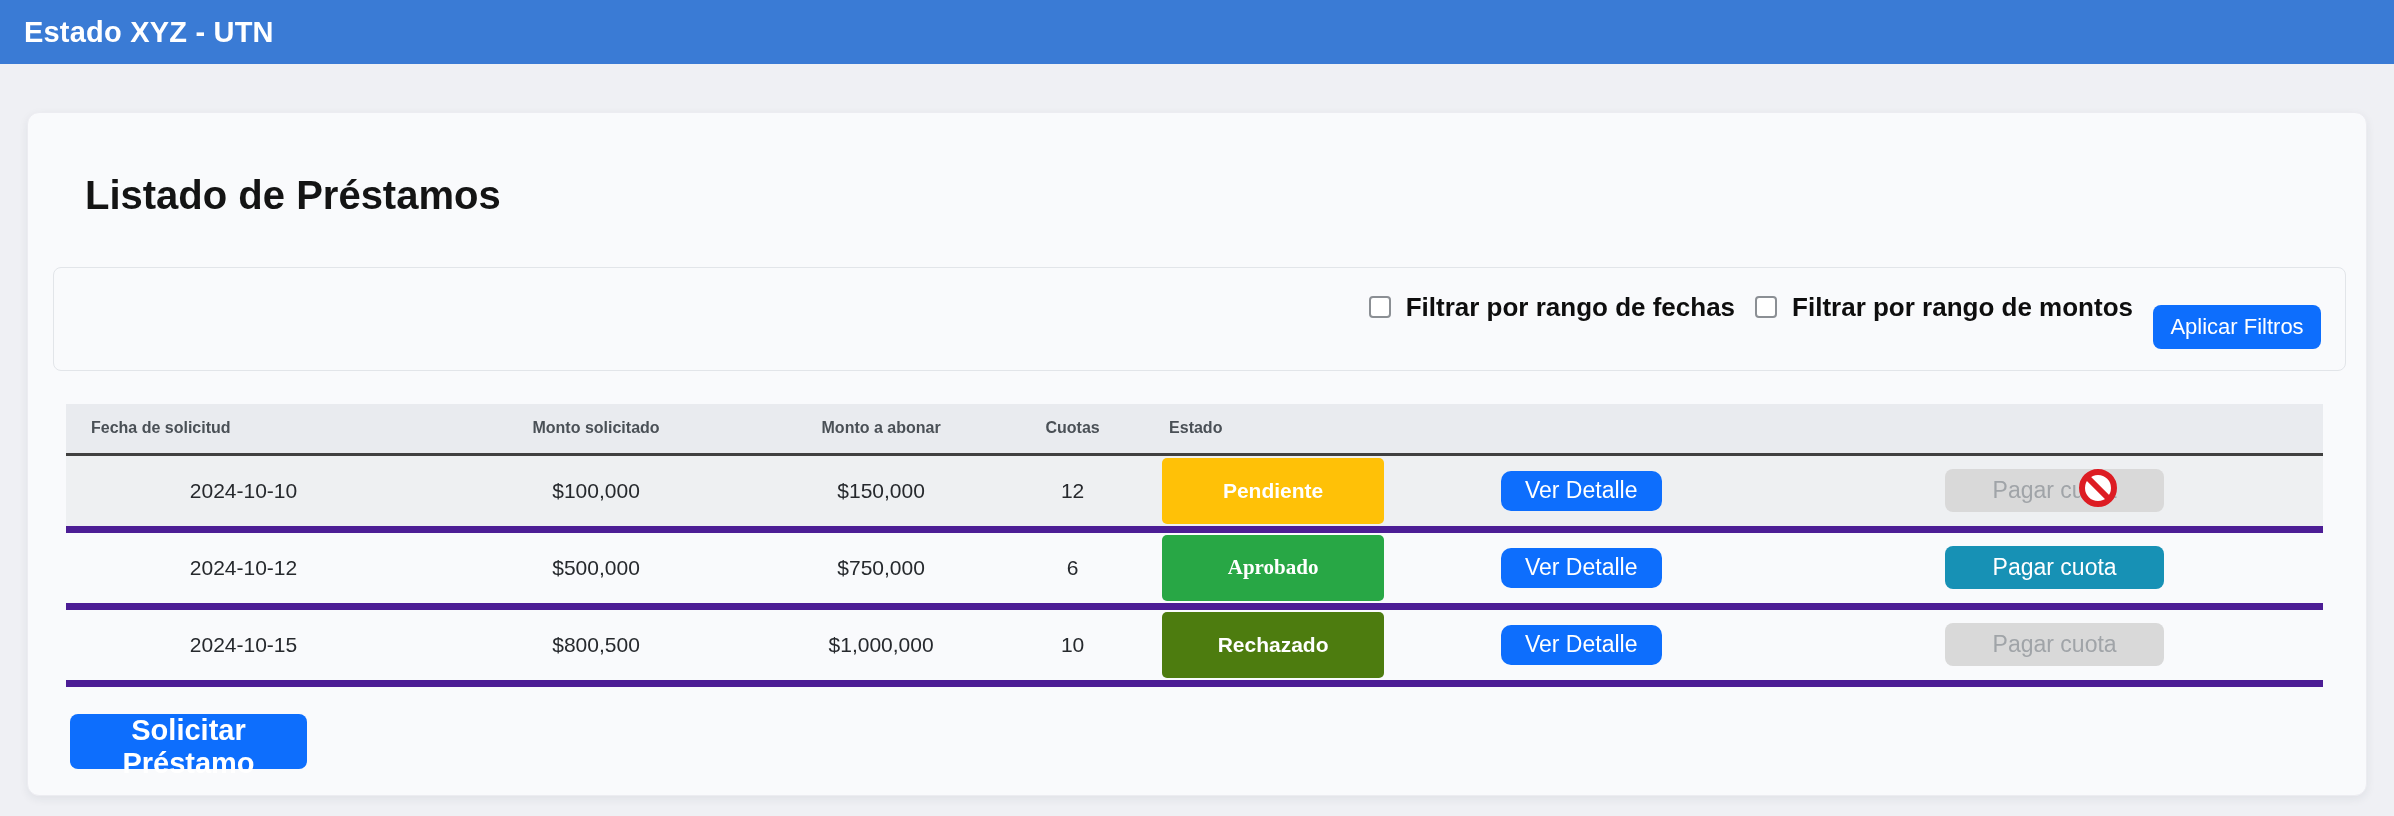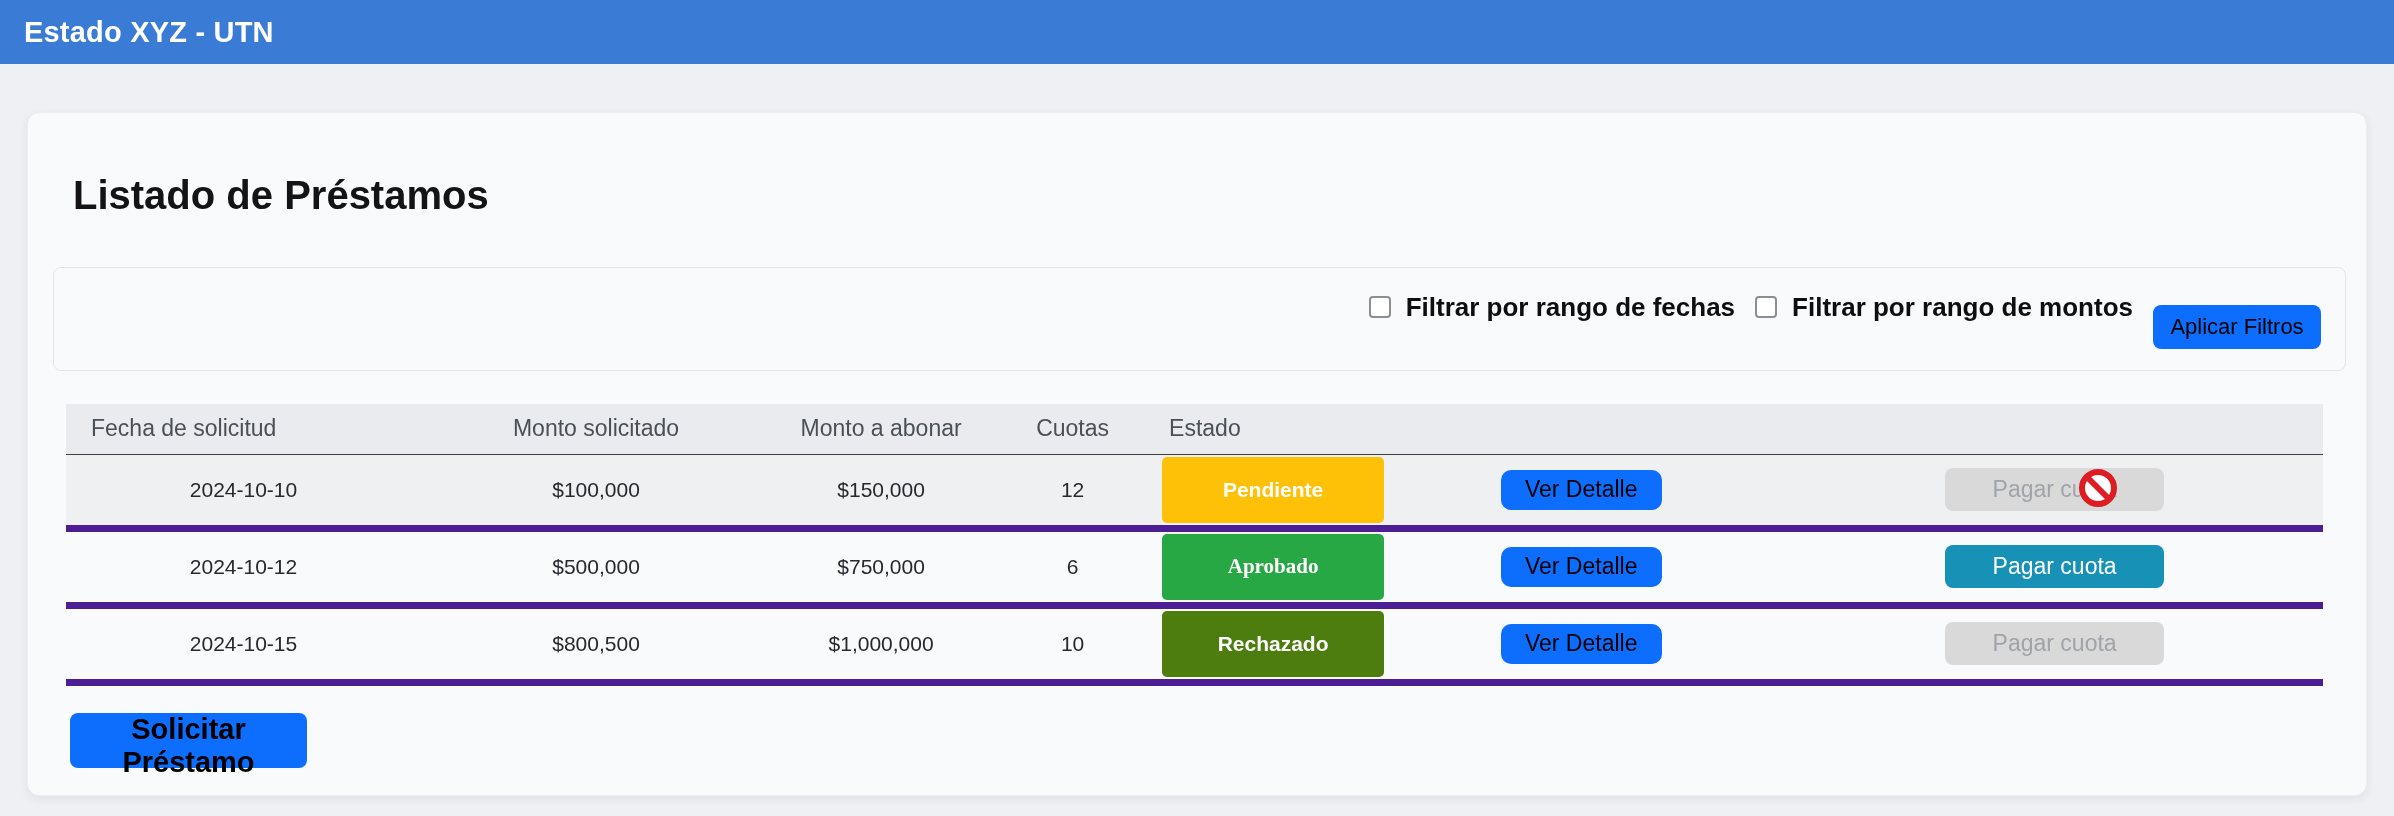--- a/index.html
+++ b/index.html
@@ -25,21 +25,21 @@
     margin: 48px 27px 0 27px;
     height: 684px;
     background: #f9fafc;
     border: 1px solid #ececf1;
     border-radius: 12px;
     box-shadow: 0 3px 10px rgba(30,40,60,0.07);
     padding: 62px 20px 0 25px;
   }
   h2.page-title {
     font-size: 40px; font-weight: bold; color: #141414;
-    line-height: 1; margin: 0 0 52px 20px;
+    line-height: 1; margin: 0 0 52px 32px;
   }
   
   .filterbox {
     height: 104px;
     border: 1px solid #e2e5e9;
     border-radius: 8px;
     display: flex; align-items: center; justify-content: flex-end;
     padding-right: 24px;
     gap: 20px;
   }
@@ -50,39 +50,39 @@
   }
   .cb .box {
     width: 22px; height: 22px;
     background: #ffffff;
     border: 2px solid #8b8f94;
     border-radius: 4px;
     display: inline-block;
   }
   .cb .cb-label { font-size: 26px; font-weight: bold; color: #0e0e0e; }
   .btn {
-    border: none; cursor: pointer; color: #000000; text-align: center;
+    border: none; cursor: pointer; color: #ffffff; text-align: center;
     font-family: inherit;
   }
   .btn-apply {
     background: #0d6efd; border-radius: 8px;
     width: 168px; height: 44px; font-size: 22px;
     position: relative; top: 8px;
   }
   
   table.loans {
     width: 2257px; margin: 33px 0 0 13px;
     border-collapse: collapse; table-layout: fixed;
   }
   thead th {
     background: #e9ebef;
     height: 50px;
-    font-size: 23px; font-weight: 400; color: #4a5056;
+    font-size: 16px; font-weight: 700; color: #4a5056;
     text-align: center;
-    border-bottom: 1px solid #404040;
+    border-bottom: 3px solid #404040;
   }
   thead th.col-fecha { text-align: left; padding-left: 25px; }
   thead th.col-estado { text-align: left; padding-left: 15px; }
   tbody td {
     height: 70px;
     font-size: 21px; color: #26292d;
     text-align: center;
     border-bottom: 7px solid #4c1d95;
   }
   tbody tr.hovered { background: #eef0f2; }

